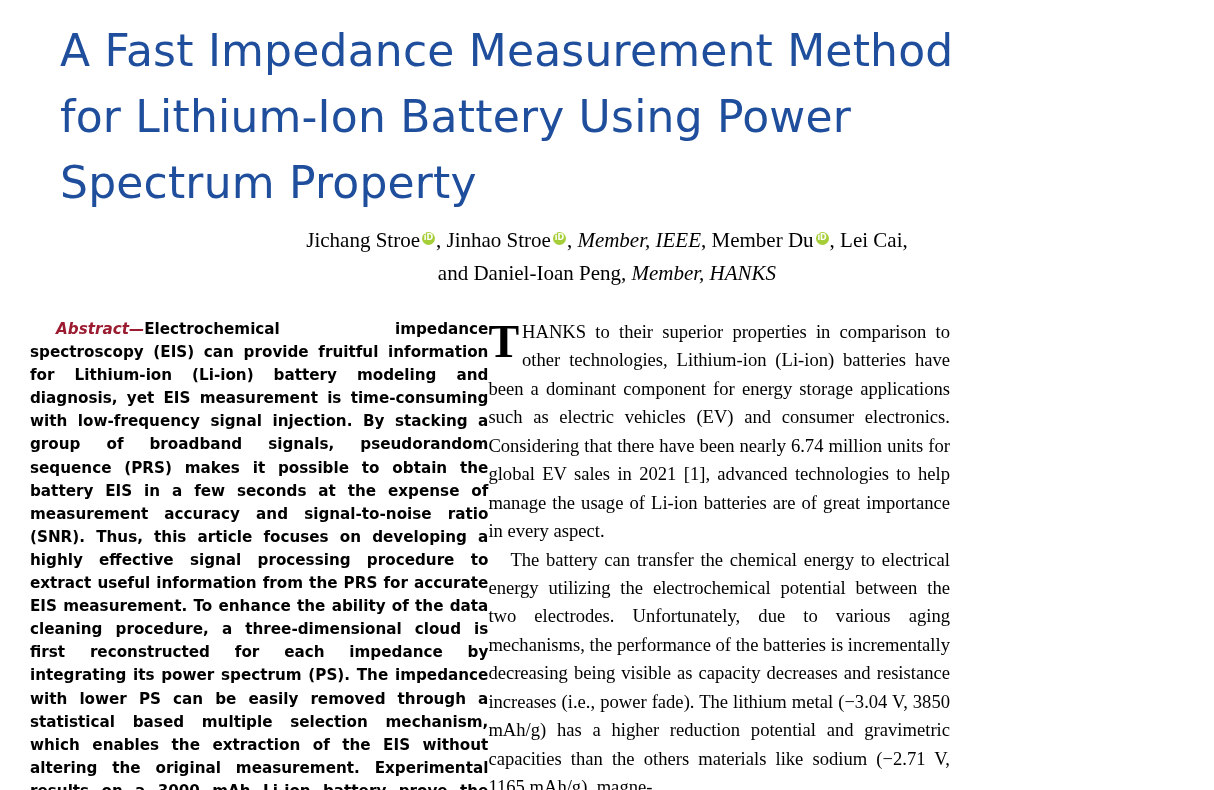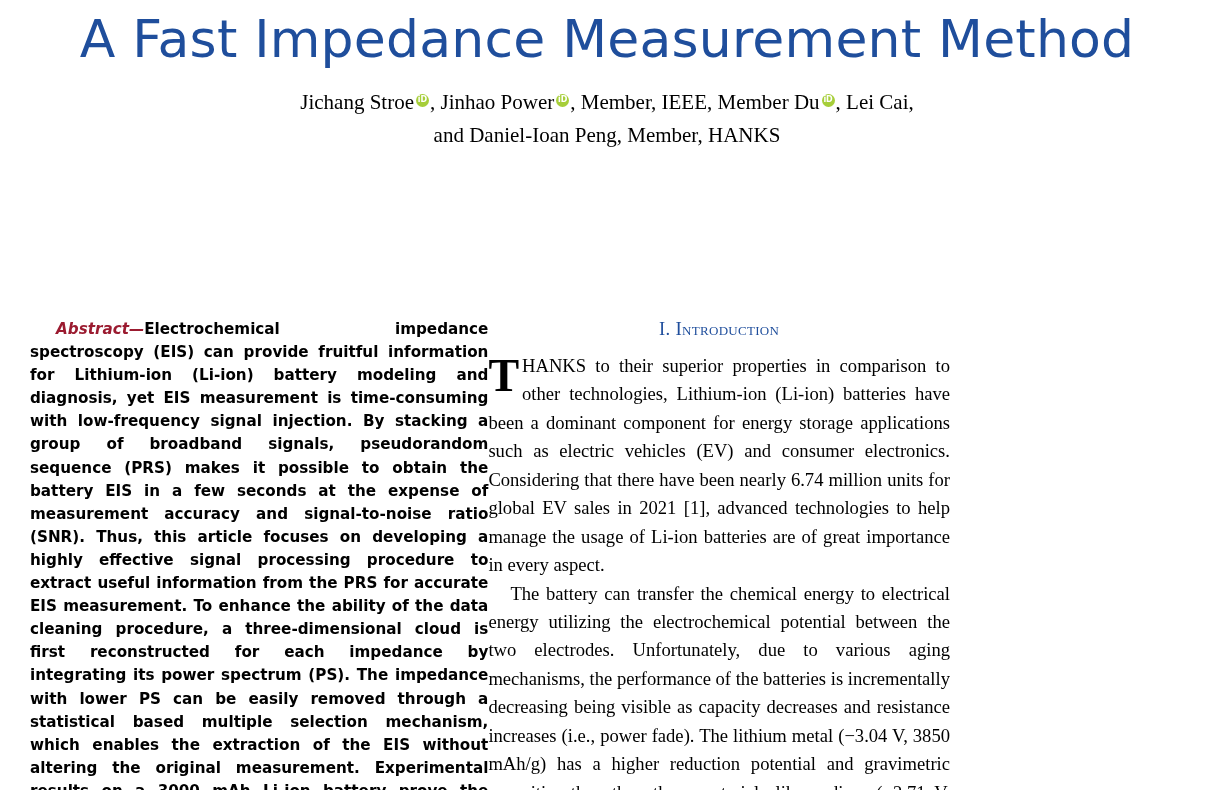--- a/index.html
+++ b/index.html
@@ -17,41 +17,40 @@
     position: relative;
     width: 1214px;
     height: 790px;
     box-sizing: border-box;
   }
 
   
   .title {
     color: #1f4e9c;
     font-family: "DejaVu Sans", sans-serif;
-    font-size: 52px;
+    font-size: 44px;
     font-weight: 400;
     line-height: 1.5;
-    text-align: center;
     letter-spacing: 0.2px;
-    padding: 0 60px 0 60px;
+    padding: 18px 60px 0 60px;
     box-sizing: border-box;
   }
   .title-line { display: block; }
 
   
   .authors {
     text-align: center;
     font-family: "Liberation Serif", serif;
     font-size: 21px;
     color: #000000;
     line-height: 1.55;
     padding: 8px 110px 0 110px;
     box-sizing: border-box;
   }
-  .authors .ital { }
+  .authors .ital { font-style: italic; }
   .orcid {
     display: inline-block;
     width: 13px;
     height: 13px;
     border-radius: 50%;
     background: #a6ce39;
     position: relative;
     vertical-align: 2px;
     margin: 0 1px 0 2px;
   }
@@ -140,36 +139,34 @@
     margin-top: 2px;
   }
 </style>
 </head>
 <body>
 
 <div class="page">
 
   <div class="title">
     <span class="title-line">A Fast Impedance Measurement Method</span>
+    <span class="title-line">for Lithium-Ion Battery Using Power</span>
+    <span class="title-line">Spectrum Property</span>
   </div>
 
   <div class="authors">
-    <span>Jichang Stroe</span><span class="orcid"></span><span>, Jinhao Power</span><span class="orcid"></span><span>,</span> <span class="ital">Member, IEEE</span><span>, Member Du</span><span class="orcid"></span><span>, Lei Cai,</span><br>
+    <span>Jichang Stroe</span><span class="orcid"></span><span>, Jinhao Stroe</span><span class="orcid"></span><span>,</span> <span class="ital">Member, IEEE</span><span>, Member Du</span><span class="orcid"></span><span>, Lei Cai,</span><br>
     <span>and Daniel-Ioan Peng</span><span class="ital">, Member, HANKS</span>
   </div>
 
   <div class="columns">
 
     <div class="col col-left">
       <p class="abstract"><span class="abstract-lead">Abstract</span><span class="abstract-lead">—</span><span>Electrochemical impedance spectroscopy (EIS) can provide fruitful information for Lithium-ion (Li-ion) battery modeling and diagnosis, yet EIS measurement is time-consuming with low-frequency signal injection. By stacking a group of broadband signals, pseudorandom sequence (PRS) makes it possible to obtain the battery EIS in a few seconds at the expense of measurement accuracy and signal-to-noise ratio (SNR). Thus, this article focuses on developing a highly effective signal processing procedure to extract useful information from the PRS for accurate EIS measurement. To enhance the ability of the data cleaning procedure, a three-dimensional cloud is first reconstructed for each impedance by integrating its power spectrum (PS). The impedance with lower PS can be easily removed through a statistical based multiple selection mechanism, which enables the extraction of the EIS without altering the original measurement. Experimental results on a 3000 mAh Li-ion battery prove the effectiveness of the proposed method.</span></p>
     </div>
 
     <div class="col col-right">
-      <div class="section-head">
-        <span>I.</span>
-        <span class="smallcaps">Introduction</span>
-      </div>
       <p class="body-par first"><span class="dropcap">T</span><span>HANKS</span><span> to their superior properties in comparison to other technologies, Lithium-ion (Li-ion) batteries have been a dominant component for energy storage applications such as electric vehicles (EV) and consumer electronics. Considering that there have been nearly 6.74 million units for global EV sales in 2021 [1], advanced technologies to help manage the usage of Li-ion batteries are of great importance in every aspect.</span></p>
       <p class="body-par">The battery can transfer the chemical energy to electrical energy utilizing the electrochemical potential between the two electrodes. Unfortunately, due to various aging mechanisms, the performance of the batteries is incrementally decreasing being visible as capacity decreases and resistance increases (i.e., power fade). The lithium metal (−3.04 V, 3850 mAh/g) has a higher reduction potential and gravimetric capacities than the others materials like sodium (−2.71 V, 1165 mAh/g), magne-</p>
     </div>
 
   </div>
 </div>
 
 </body></html>

